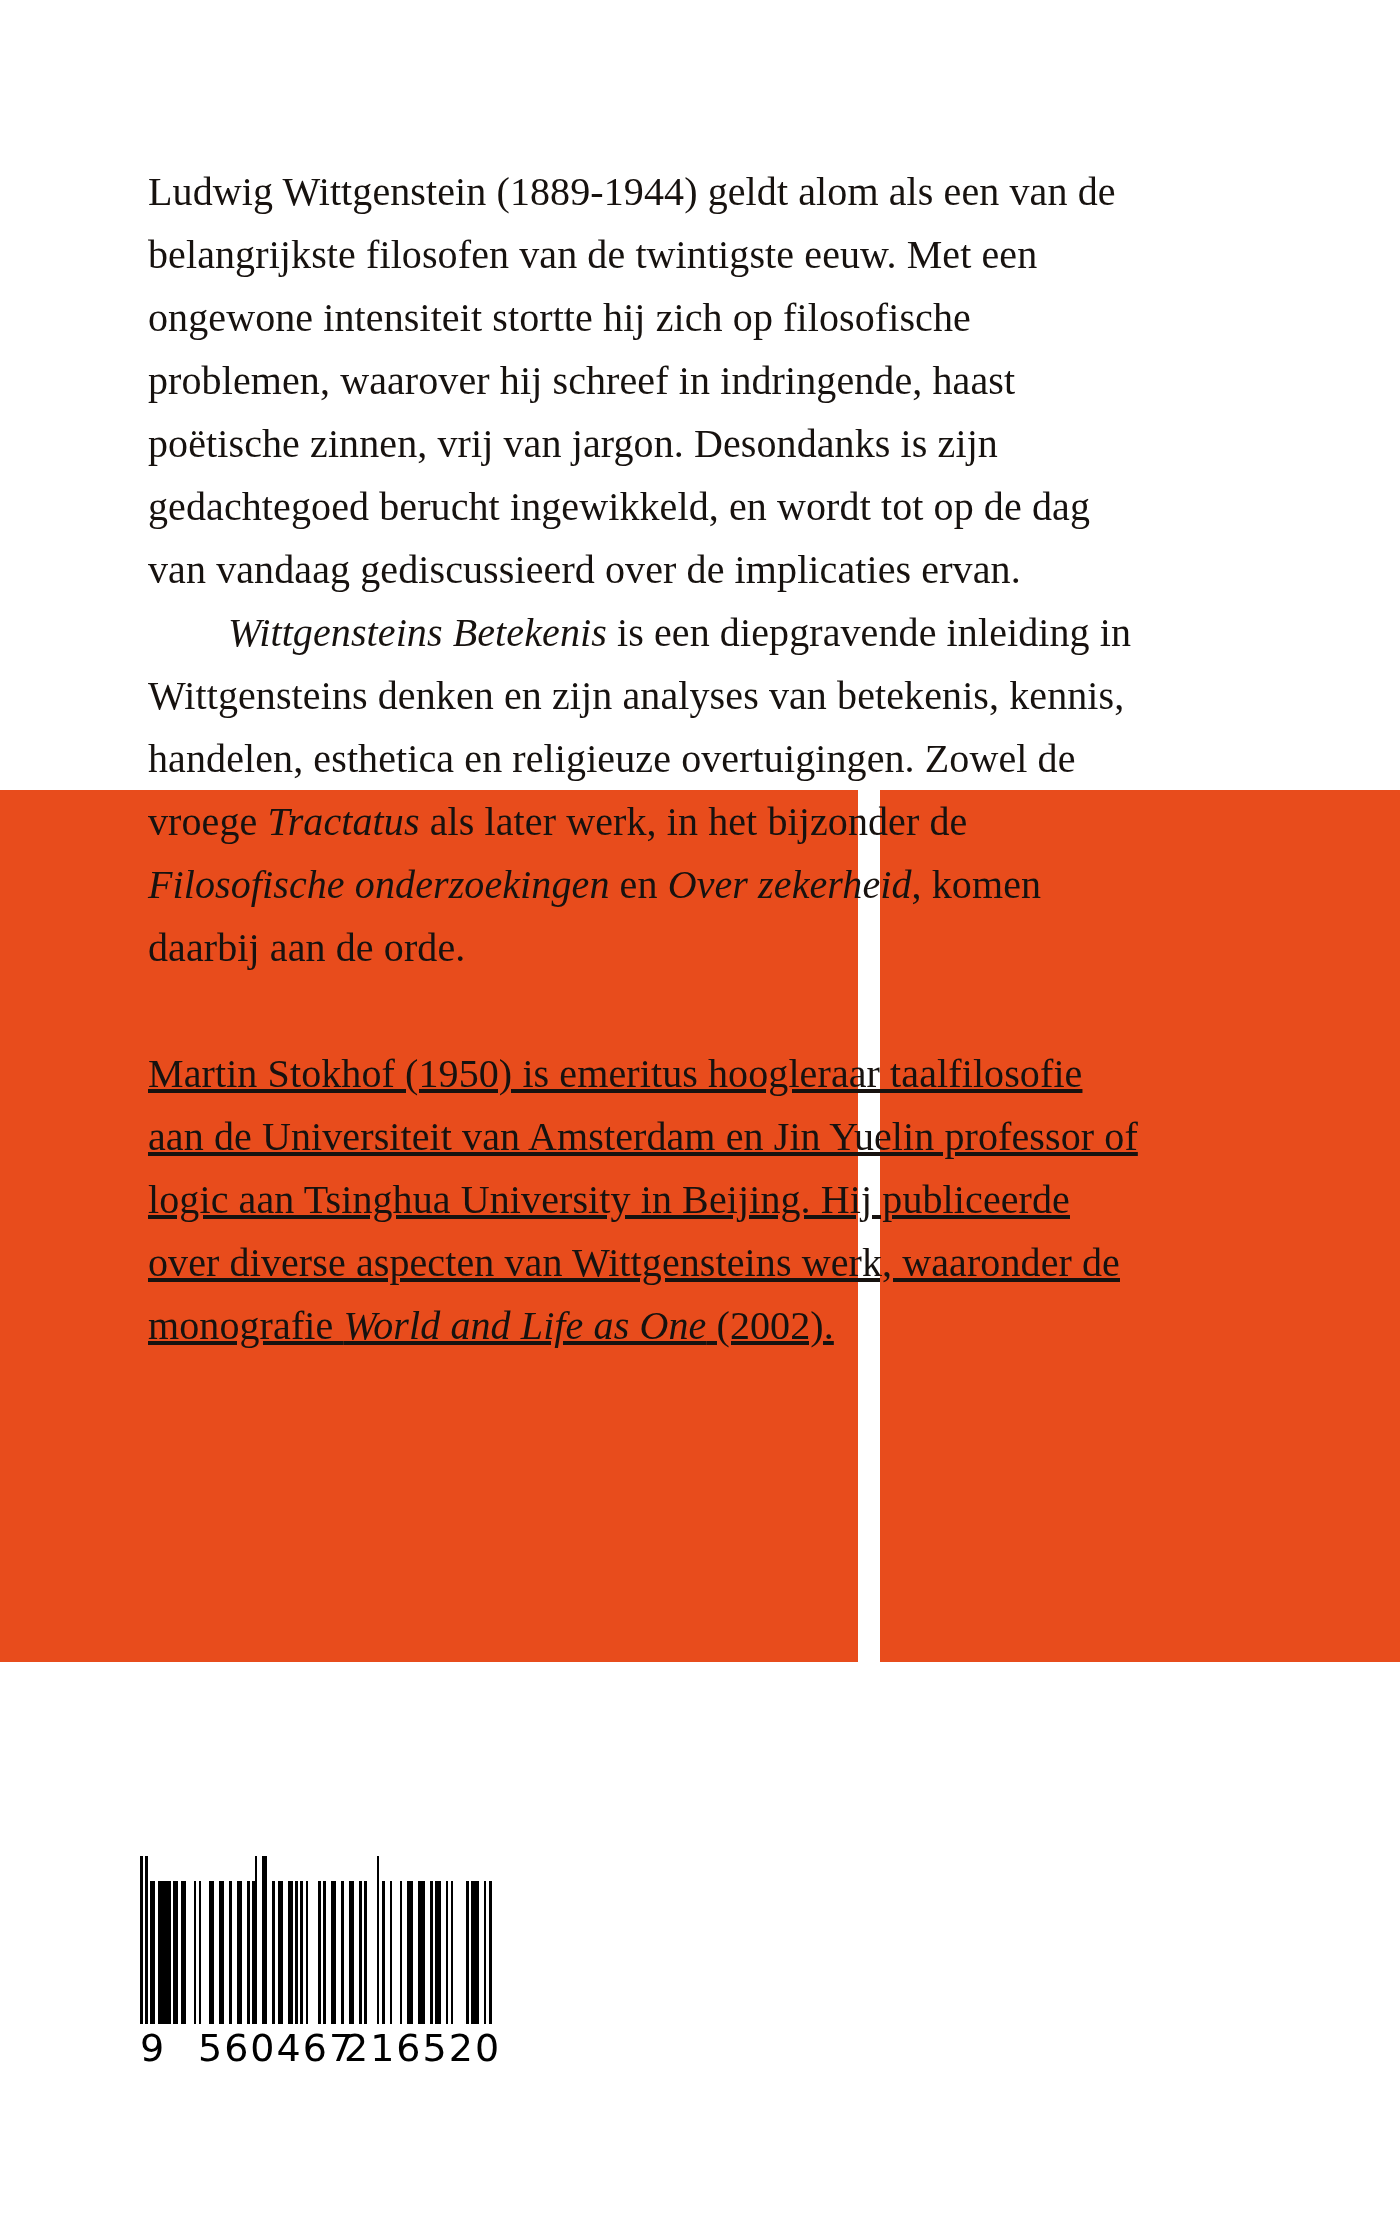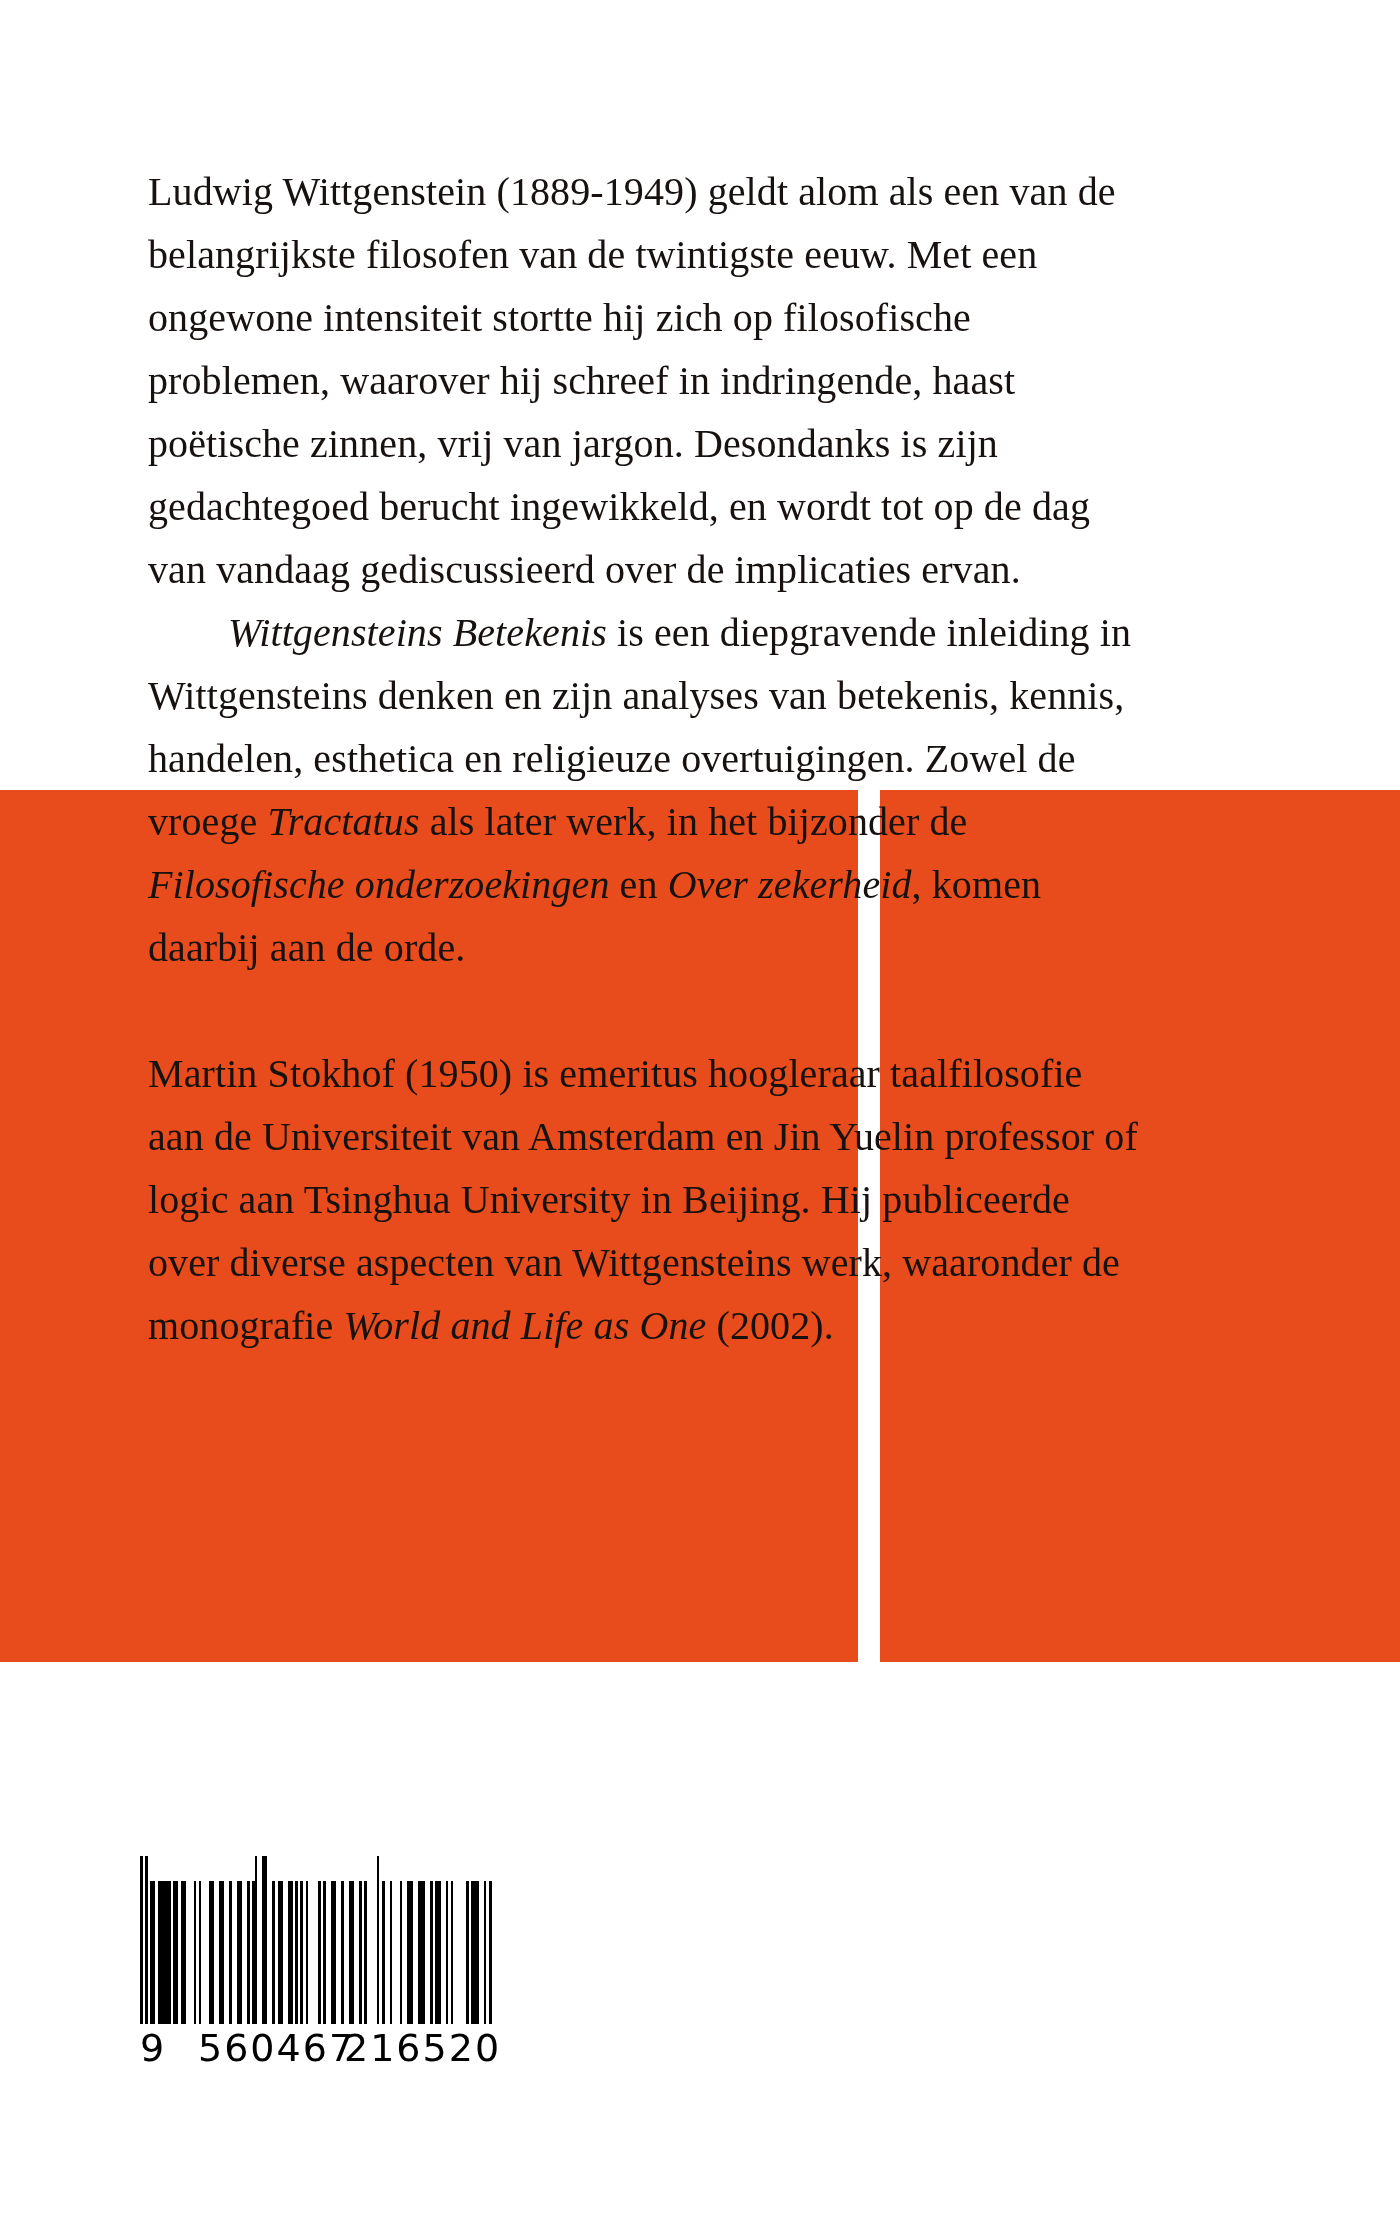--- a/index.html
+++ b/index.html
@@ -55,20 +55,21 @@
     font-size: 40px;
     line-height: 63px;
     letter-spacing: 0.1px;
     font-weight: 400;
   }
   #blurb p {
     margin: 0;
   }
   #blurb p.gap-before {
     margin-top: 63px;
+    text-decoration: underline;
   }
   #blurb .indent {
     display: inline-block;
     width: 2.0em;
   }
   #blurb i {
     font-style: italic;
   }
 
   
@@ -128,21 +129,21 @@
 </head>
 <body>
 
 <div id="cover">
 
   <div id="orange-band"></div>
   <div id="white-stripe"></div>
 
   <div id="blurb">
 
-    <p><span>Ludwig Wittgenstein (1889-1949) geldt alom als</span>
+    <p><span>Ludwig Wittgenstein (1889-1944) geldt alom als</span>
       <span>een van de belangrijkste filosofen van de twintigste</span>
       <span>eeuw. Met een ongewone intensiteit stortte hij zich</span>
       <span>op filosofische problemen, waarover hij schreef</span>
       <span>in indringende, haast poëtische zinnen, vrij van</span>
       <span>jargon. Desondanks is zijn gedachtegoed berucht</span>
       <span>ingewikkeld, en wordt tot op de dag van vandaag</span>
       <span>gediscussieerd over de implicaties ervan.</span></p>
 
     <p><span class="indent"></span><i>Wittgensteins Betekenis</i><span> is een diepgravende inleiding in Wittgensteins denken en zijn analyses van betekenis, kennis, handelen, esthetica en religieuze overtuigingen. Zowel de vroege </span><i>Tractatus</i><span> als later werk, in het bijzonder de </span><i>Filosofische onderzoekingen</i><span> en </span><i>Over zekerheid</i><span>, komen daarbij aan de orde.</span></p>
 

